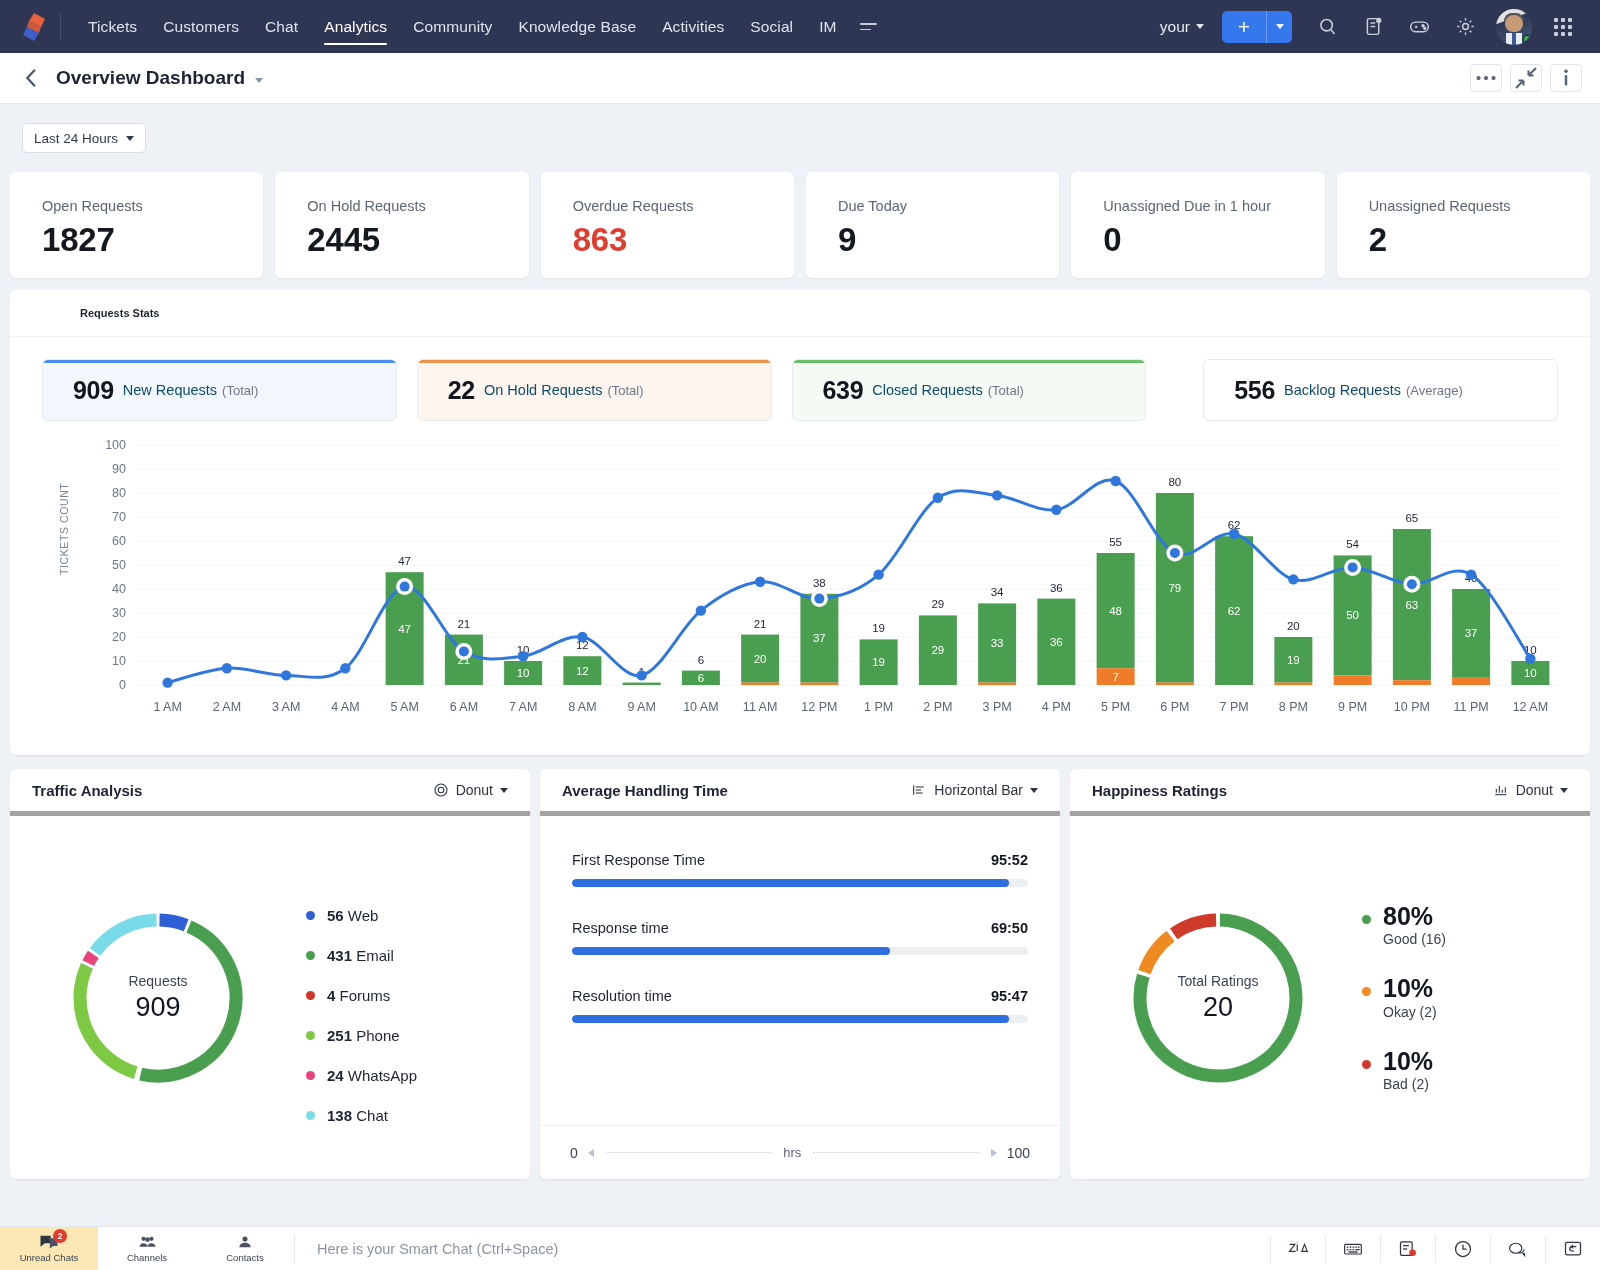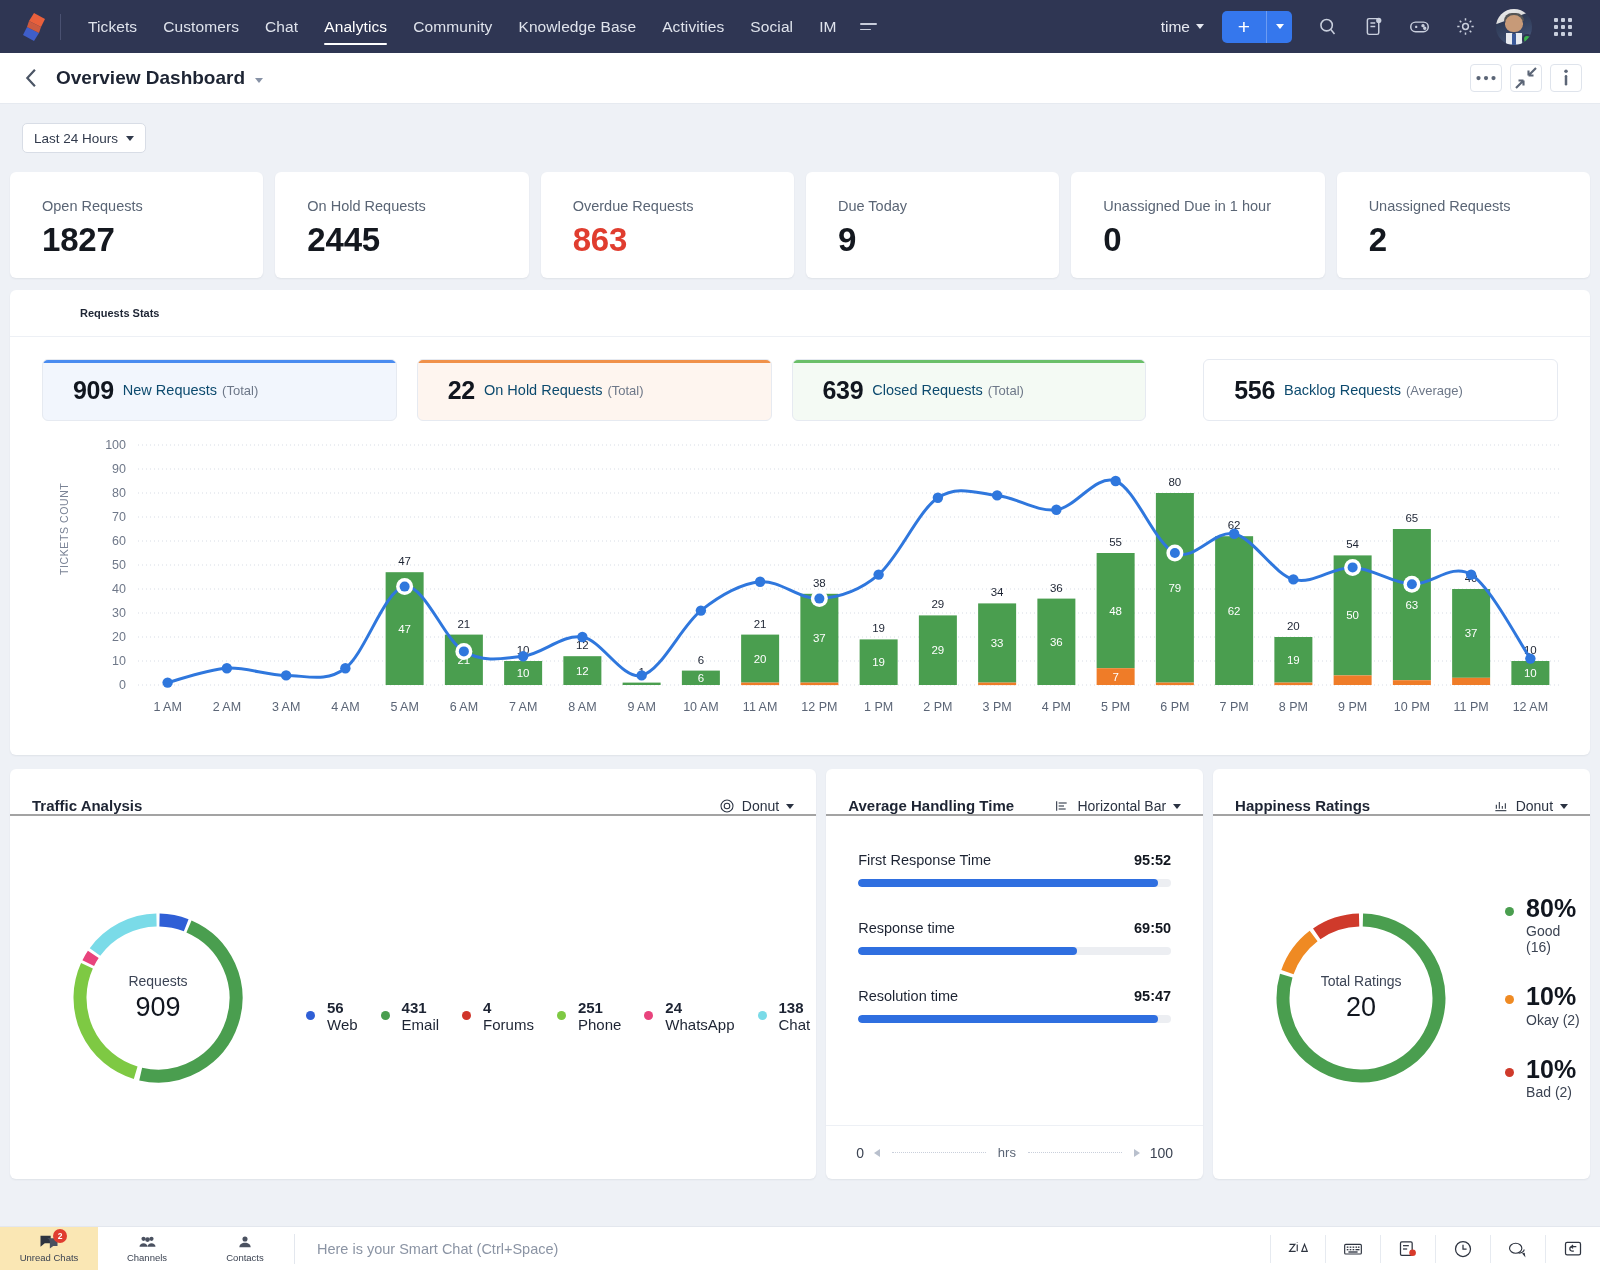--- a/index.html
+++ b/index.html
@@ -102,31 +102,31 @@
   .chartwrap { position: relative; height: 320px; margin: 6px 10px 14px 10px; }
   .ylabel {
     position: absolute; left: 38px; top: 140px; transform: rotate(-90deg); transform-origin: left top;
     font-size: 10.5px; letter-spacing: .6px; color: #7a8395; white-space: nowrap;
   }
   .chartsvg { position: absolute; left: 0; top: 0; }
 
   
   .bottomrow { display: flex; gap: 10px; padding: 0 10px; height: 410px; }
   .bpanel { flex: 1; background: #fff; border-radius: 6px; box-shadow: 0 1px 2px rgba(30,40,60,.07); display:flex; flex-direction:column;}
-  .bphead { height: 47px; display:flex; align-items:flex-end; padding: 0 22px; border-bottom: 2px solid #a3a3a3;}
+  .bphead { height: 47px; display:flex; align-items:center; padding: 0 22px; border-bottom: 5px solid #a3a3a3;}
   .bptitle { font-size: 15px; font-weight: 700; color: #1d2433; }
   .bpsel { margin-left: auto; display:flex; align-items:center; gap:7px; font-size: 14px; color: #2b3342; cursor:pointer;}
   .bpsel svg { width: 16px; height: 16px; }
 
   .donutbody { flex:1; display:flex; align-items:center; padding: 0 6px 0 18px;}
   .donutctr { position: relative; width: 192px; height: 192px; margin-left: 34px;}
   .donutctr .ctrtext { position:absolute; inset:0; display:flex; flex-direction:column; align-items:center; justify-content:center;}
   .ctrtext .t1 { font-size: 14px; color: #3c4455; }
   .ctrtext .t2 { font-size: 27px; color: #11161f; margin-top: 3px; }
-  .legend { margin-left: 52px; display: flex; flex-direction: row; gap: 23px; margin-top: 36px; }
+  .legend { margin-left: 52px; display: flex; flex-direction: column; gap: 23px; margin-top: 36px; }
   .legrow { display:flex; align-items:center; gap: 12px; font-size: 15px; color: #1d2433;}
   .legdot { width: 9px; height: 9px; border-radius: 50%; flex:none;}
   .legrow b { font-weight: 700; }
   .legrow span.unit { font-weight: 400; }
 
   
   .ahtbody { flex:1; padding: 36px 32px 0 32px; }
   .ahtrow { margin-bottom: 33px; text-align: right; }
   .ahtrow:last-child { margin-bottom: 0; }
   .ahttop { display: flex; align-items: baseline; margin-bottom: 11px; }
@@ -192,21 +192,21 @@
     <div class="navitem hamburger">
       <span class="hamb">
           <i></i>
           <i></i>
         </span>
     </div>
   </div>
 
   <div class="navright">
     <div class="zpad">
-      <span>time</span>
+      <span>your</span>
       <span class="caret"></span>
     </div>
     <div class="plusgrp">
       <div class="pbtn">+</div>
       <div class="pdrop">
         <span class="caret"></span>
       </div>
     </div>
     <div class="iconbtn">
       <svg viewBox="0 0 24 24" fill="none" stroke="currentColor" stroke-width="1.8">

